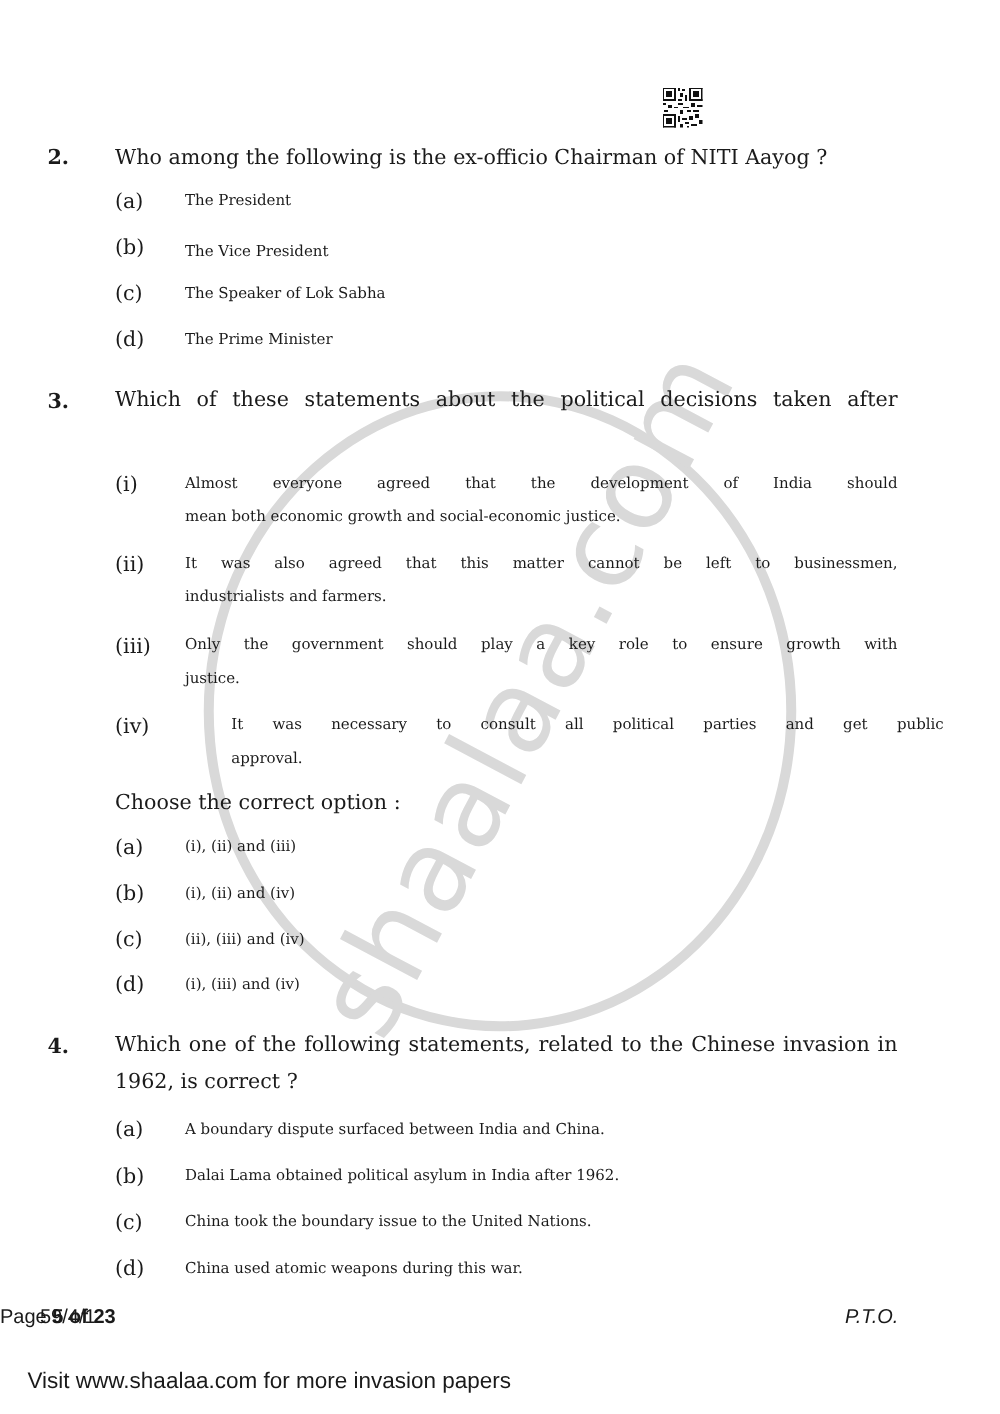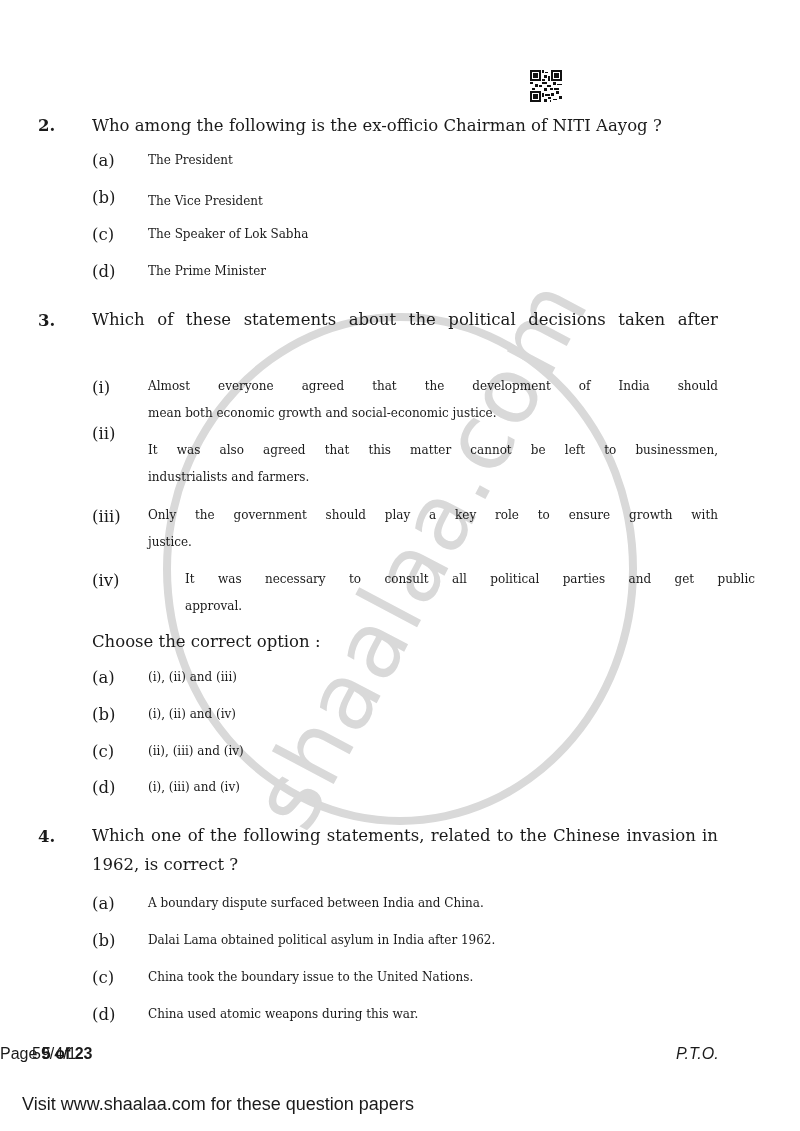--- a/index.html
+++ b/index.html
@@ -210,21 +210,21 @@
       <div class="q-text" style="top:305px;">
         <span class="stmt-line1">Which of these statements about the political decisions taken after</span>
       </div>
 
       <div class="opt-label" style="top:378px;">(i)</div>
       <div class="opt-text" style="top:373px;">
         <span class="stmt-line1">Almost everyone agreed that the development of India should</span>
         <span class="stmt-line2">mean both economic growth and social-economic justice.</span>
       </div>
 
-      <div class="opt-label" style="top:424px;text-align:right;">(ii)</div>
+      <div class="opt-label" style="top:442px;text-align:right;">(ii)</div>
       <div class="opt-text" style="top:437px;">
         <span class="stmt-line1">It was also agreed that this matter cannot be left to businessmen,</span>
         <span class="stmt-line2">industrialists and farmers.</span>
       </div>
 
       <div class="opt-label" style="top:507px;">(iii)</div>
       <div class="opt-text" style="top:502px;">
         <span class="stmt-line1">Only the government should play a key role to ensure growth with</span>
         <span class="stmt-line2">justice.</span>
       </div>
@@ -269,15 +269,15 @@
       <div class="opt-label" style="top:1005px;">(d)</div>
       <div class="opt-text line" style="top:1001px;">China used atomic weapons during this war.</div>
     </div>
   </div>
 
   <div class="footer">
     <div class="footer-code">59/4/1</div>
     <div class="footer-page"><span>Page </span><b>5</b><b> of </b><b>23</b></div>
     <div class="footer-pto">P.T.O.</div>
   </div>
-  <div class="footer-visit">Visit www.shaalaa.com for these question papers</div>
+  <div class="footer-visit">Visit www.shaalaa.com for more invasion papers</div>
 
 </div>
 
 </body></html>

